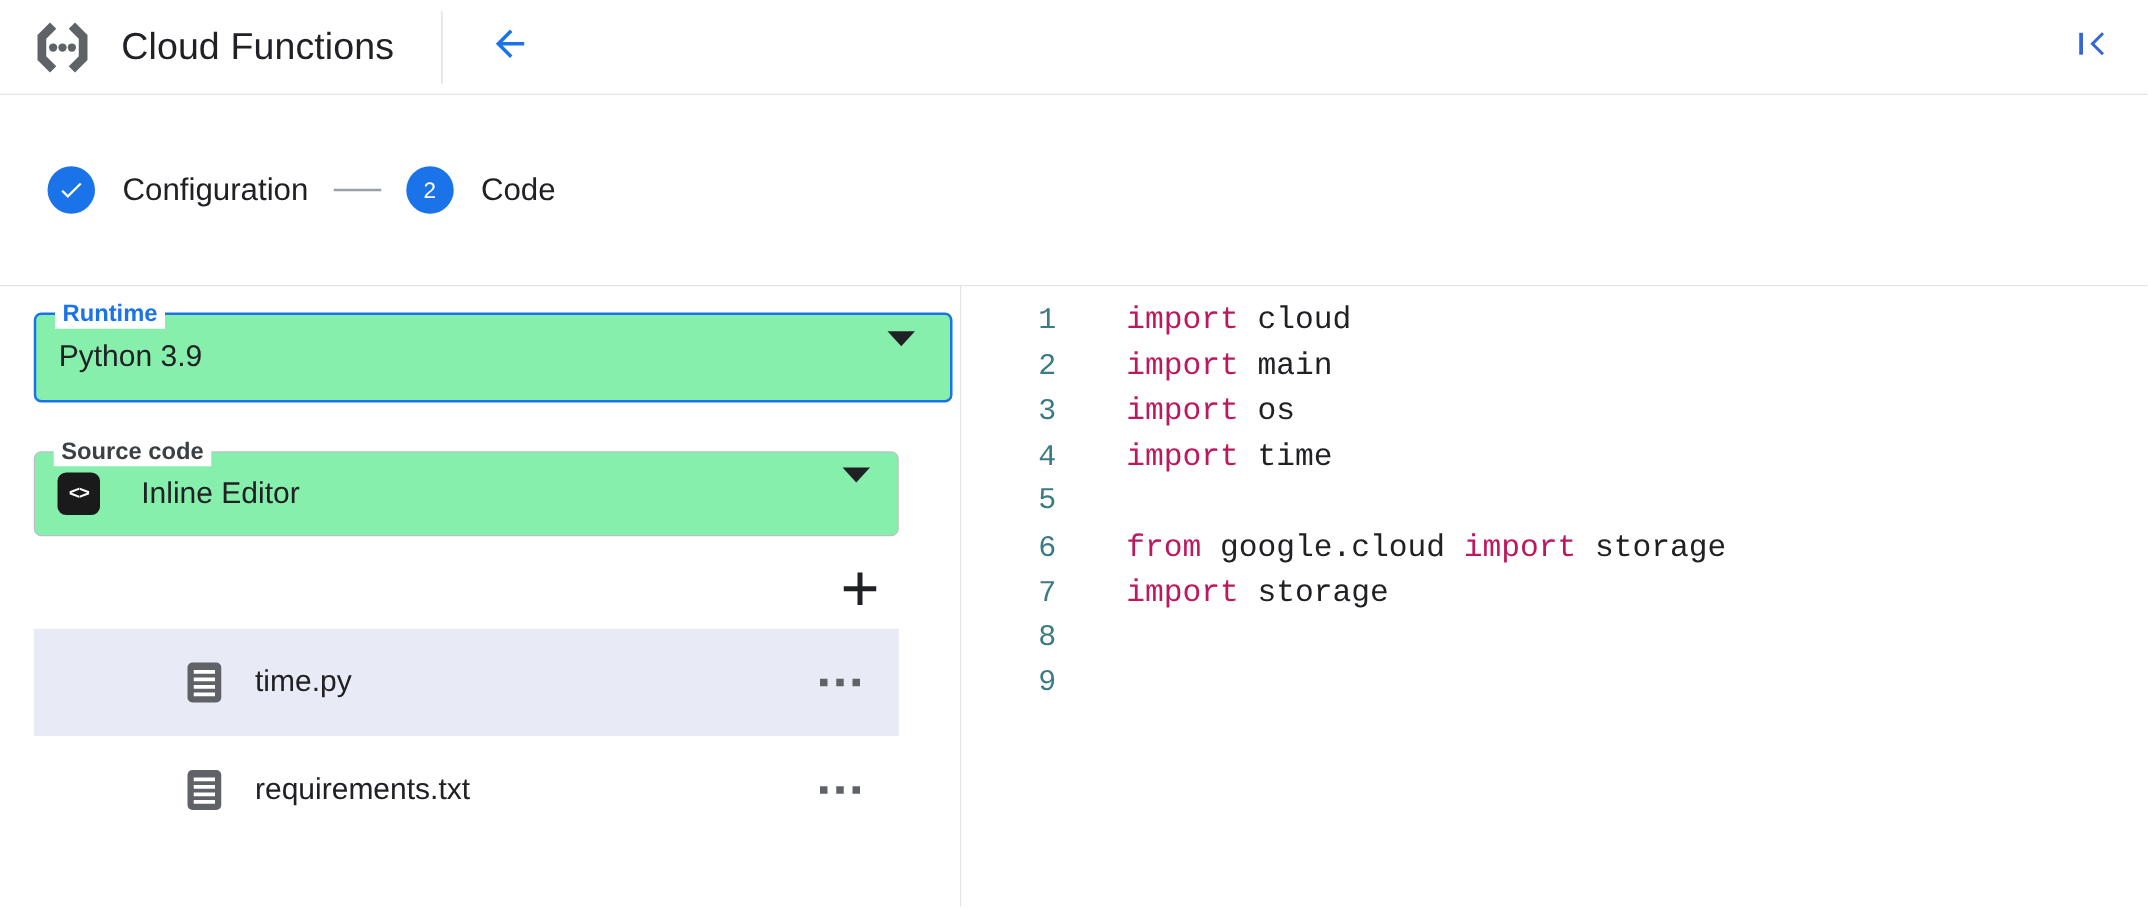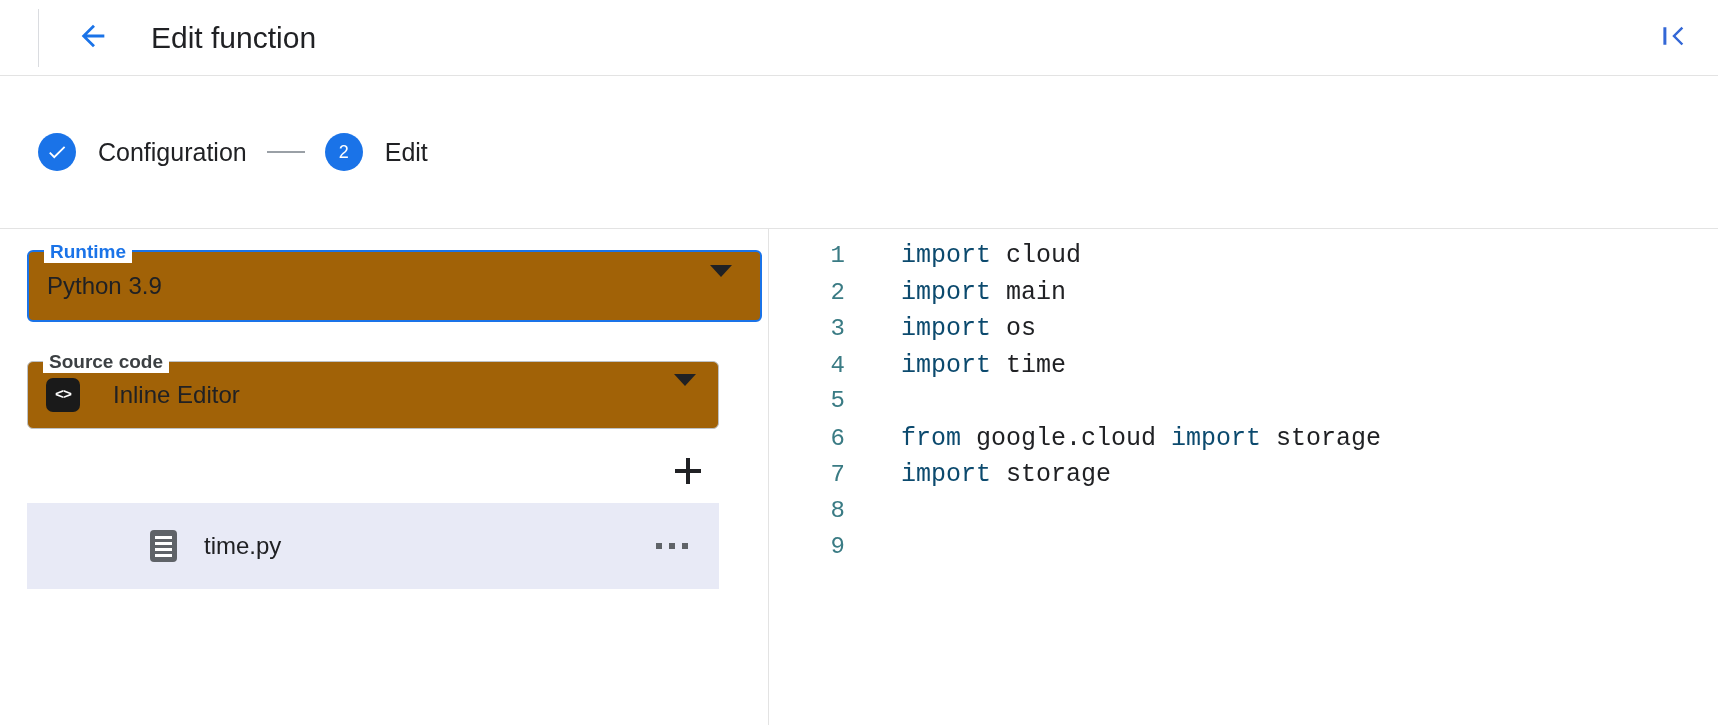--- a/index.html
+++ b/index.html
@@ -110,21 +110,21 @@
   .right-pane {
     flex: 1 1 auto;
     position: relative;
     overflow: hidden;
   }
 
   
   .field {
     position: absolute;
     border-radius: 6px;
-    background: #a16207;
+    background: #86efac;
   }
   .field .legend {
     position: absolute;
     top: -11px;
     left: 15px;
     background: #fff;
     padding: 0 6px;
     font-size: 19px;
     line-height: 22px;
     white-space: nowrap;
@@ -283,39 +283,50 @@
     flex: 0 0 76px;
     text-align: right;
     color: #3a7b84;
     font-size: 24px;
     padding-right: 0;
   }
   .code-text {
     margin-left: 56px;
     color: #202124;
   }
-  .kw { color: #0c4a6e; }
+  .kw { color: #be185d; }
   .pl { color: #202124; }
 </style>
 </head>
 <body>
 
 <div class="header">
+  <div class="brand">
+    <span class="brand-logo">
+      <svg width="56" height="56" viewBox="0 0 56 56">
+        <path d="M18 8 L8 18 L8 38 L18 48 L23 43 L15 35 L15 21 L23 13 Z" fill="#5f6368"></path>
+        <path d="M38 8 L48 18 L48 38 L38 48 L33 43 L41 35 L41 21 L33 13 Z" fill="#5f6368"></path>
+        <circle cx="20.5" cy="28" r="3.3" fill="#5f6368"></circle>
+        <circle cx="28" cy="28" r="3.3" fill="#5f6368"></circle>
+        <circle cx="35.5" cy="28" r="3.3" fill="#5f6368"></circle>
+      </svg>
+    </span>
+    <span class="brand-title">Cloud Functions</span>
+  </div>
 
   <div class="header-sep"></div>
 
   <div class="back-btn">
     <span>
       <svg width="34" height="34" viewBox="0 0 24 24">
         <path d="M20 11H7.8l5.6-5.6L12 4l-8 8 8 8 1.4-1.4L7.8 13H20z" fill="#1a73e8"></path>
       </svg>
     </span>
   </div>
 
-  <div class="page-title">Edit function</div>
 
   <div class="header-right">
     <div class="collapse-btn">
       <span>
         <svg width="30" height="30" viewBox="0 0 24 24">
           <rect x="3.5" y="5" width="2.4" height="14" fill="#3367d6"></rect>
           <path d="M19.4 5.9 L18 4.6 L10.6 12 L18 19.4 L19.4 18.1 L13.3 12 Z" fill="#3367d6"></path>
         </svg>
       </span>
     </div>
@@ -327,21 +338,21 @@
     <span class="step-bubble">
       <svg width="22" height="22" viewBox="0 0 24 24">
         <path d="M9 16.2 L4.8 12 L3.4 13.4 L9 19 L21 7 L19.6 5.6 Z" fill="#ffffff"></path>
       </svg>
     </span>
     <span class="step-label">Configuration</span>
   </div>
   <div class="step-dash"></div>
   <div class="step">
     <span class="step-bubble">2</span>
-    <span class="step-label">Edit</span>
+    <span class="step-label">Code</span>
   </div>
 </div>
 
 <div class="body-area">
 
   <div class="left-pane">
 
     <div class="field focused" id="runtime-field">
       <span class="legend">Runtime</span>
       <span class="value">Python 3.9</span>
@@ -370,20 +381,34 @@
 
     <div class="file-list">
       <div class="file-row selected">
         <span class="file-icon">
             <i></i>
             <i></i>
             <i></i>
             <i></i>
           </span>
         <span class="file-name">time.py</span>
+        <span class="kebab">
+          <span></span>
+          <span></span>
+          <span></span>
+        </span>
+      </div>
+      <div class="file-row">
+        <span class="file-icon">
+            <i></i>
+            <i></i>
+            <i></i>
+            <i></i>
+          </span>
+        <span class="file-name">requirements.txt</span>
         <span class="kebab">
           <span></span>
           <span></span>
           <span></span>
         </span>
       </div>
     </div>
   </div>
 
   <div class="right-pane">

